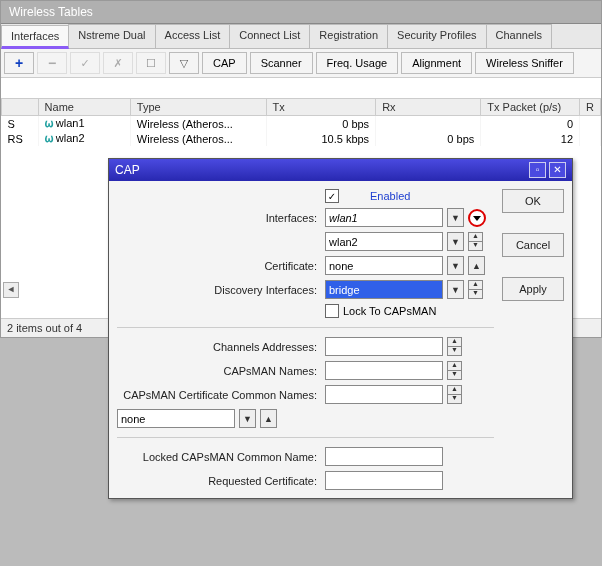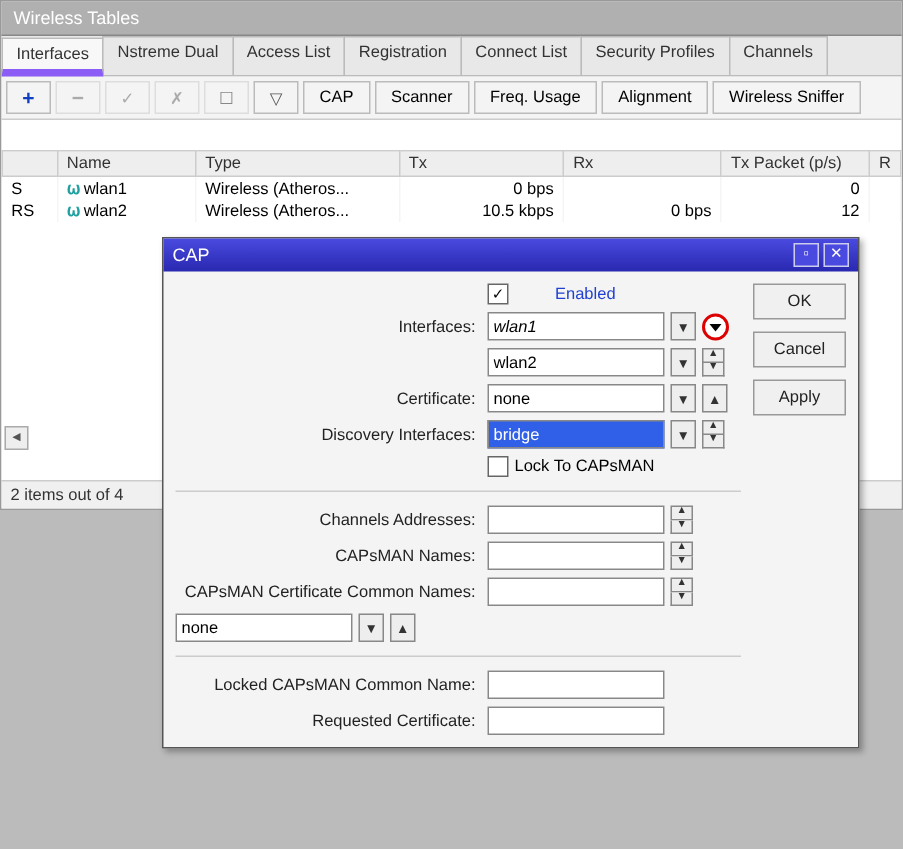--- a/index.html
+++ b/index.html
@@ -40,21 +40,21 @@
     margin-right: -1px;
     background: #e8e8e8;
     color: #333;
     cursor: default;
   }
   .tab.active {
     background: #f8f8f8;
     font-weight: normal;
     position: relative;
     top: 1px;
-    border-bottom: 5px solid #8b5cf6;
+    border-bottom: 3px solid #8b5cf6;
   }
   .toolbar {
     display: flex;
     align-items: center;
     padding: 3px;
     gap: 3px;
     border-bottom: 1px solid #ccc;
     background: #f4f4f4;
   }
   .tb-btn {
@@ -224,21 +224,21 @@
   .chk {
     width:12px;height:12px;border:1px solid #666;background:#fff;
     display:flex;align-items:center;justify-content:center;font-size:10px;color:#000;
   }
   .enabled-lbl { color:#2040d0;padding-left:27px; }
   .divider {
     border-top: 1px solid #ccc;
     margin: 4px 0;
   }
   .cap-buttons {
-    display:flex; flex-direction:column; gap:8px;
+    display:flex; flex-direction:column; gap:20px;
     width: 62px;
   }
   .dlg-btn {
     border:1px solid #999;
     background:#f0f0f0;
     height:22px;
     font-size:11px;
     display:flex;align-items:center;justify-content:center;
     color:#222;
   }
@@ -246,22 +246,22 @@
 </head>
 <body>
 
 <div class="main-window">
   <div class="main-title">Wireless Tables</div>
 
   <div class="tabs">
     <div class="tab active">Interfaces</div>
     <div class="tab">Nstreme Dual</div>
     <div class="tab">Access List</div>
+    <div class="tab">Connect List</div>
     <div class="tab">Registration</div>
-    <div class="tab">Connect List</div>
     <div class="tab">Security Profiles</div>
     <div class="tab">Channels</div>
   </div>
 
   <div class="toolbar">
     <div class="tb-btn">
         <span class="icon-plus">+</span>
       </div>
     <div class="tb-btn disabled">
         <span class="icon-minus">−</span>

